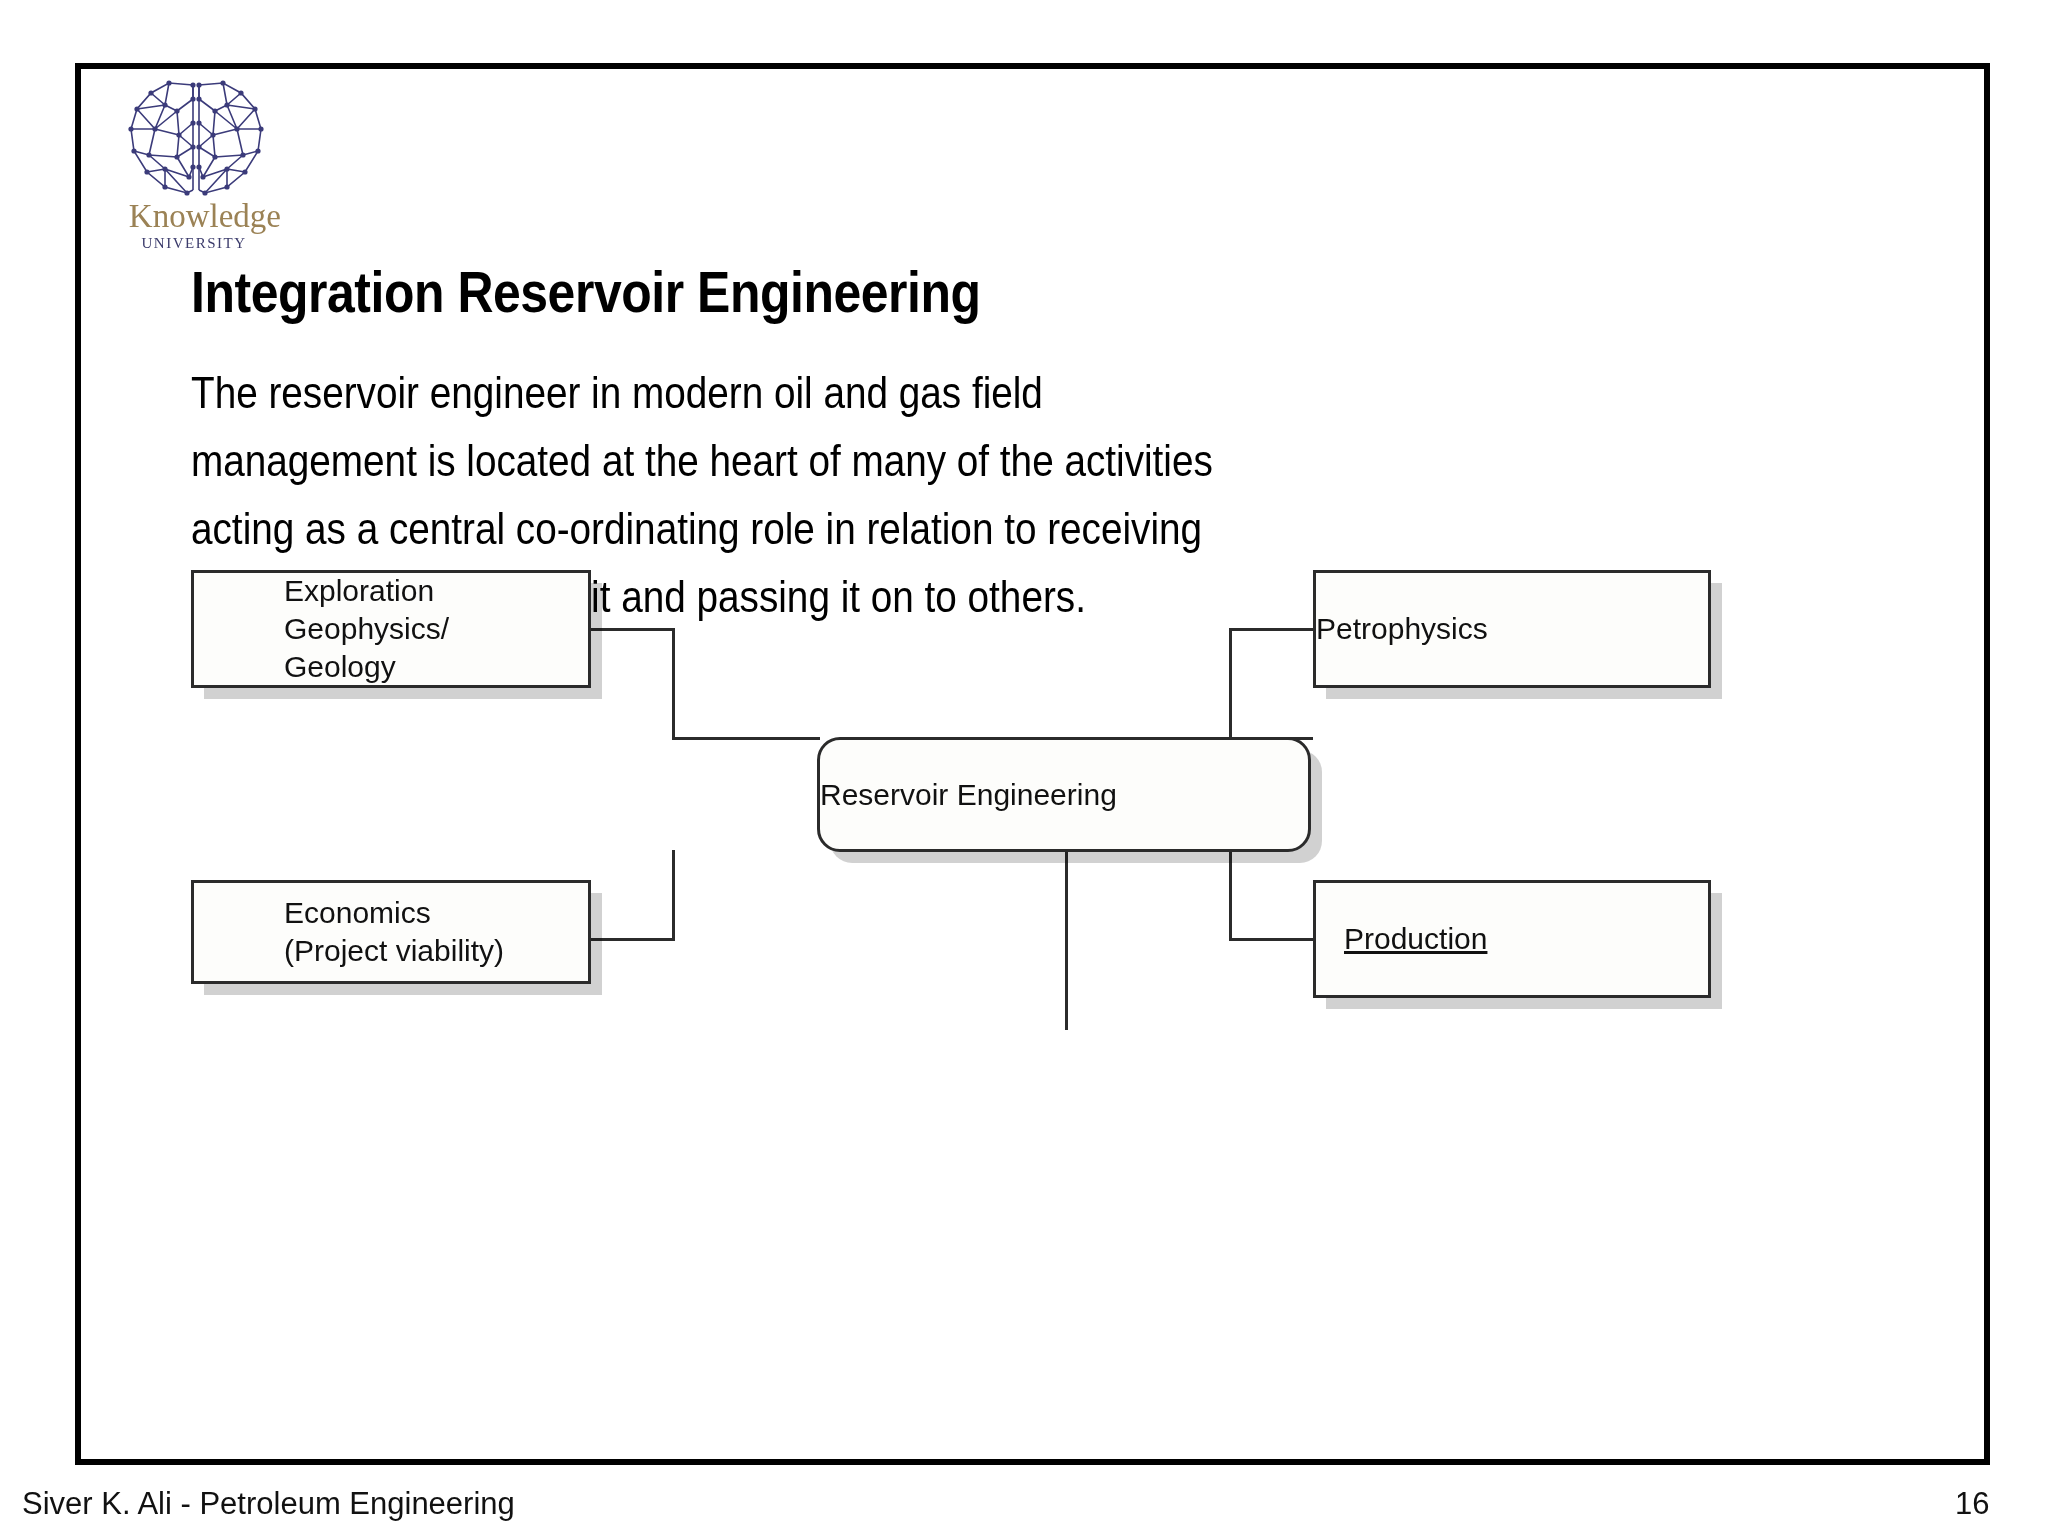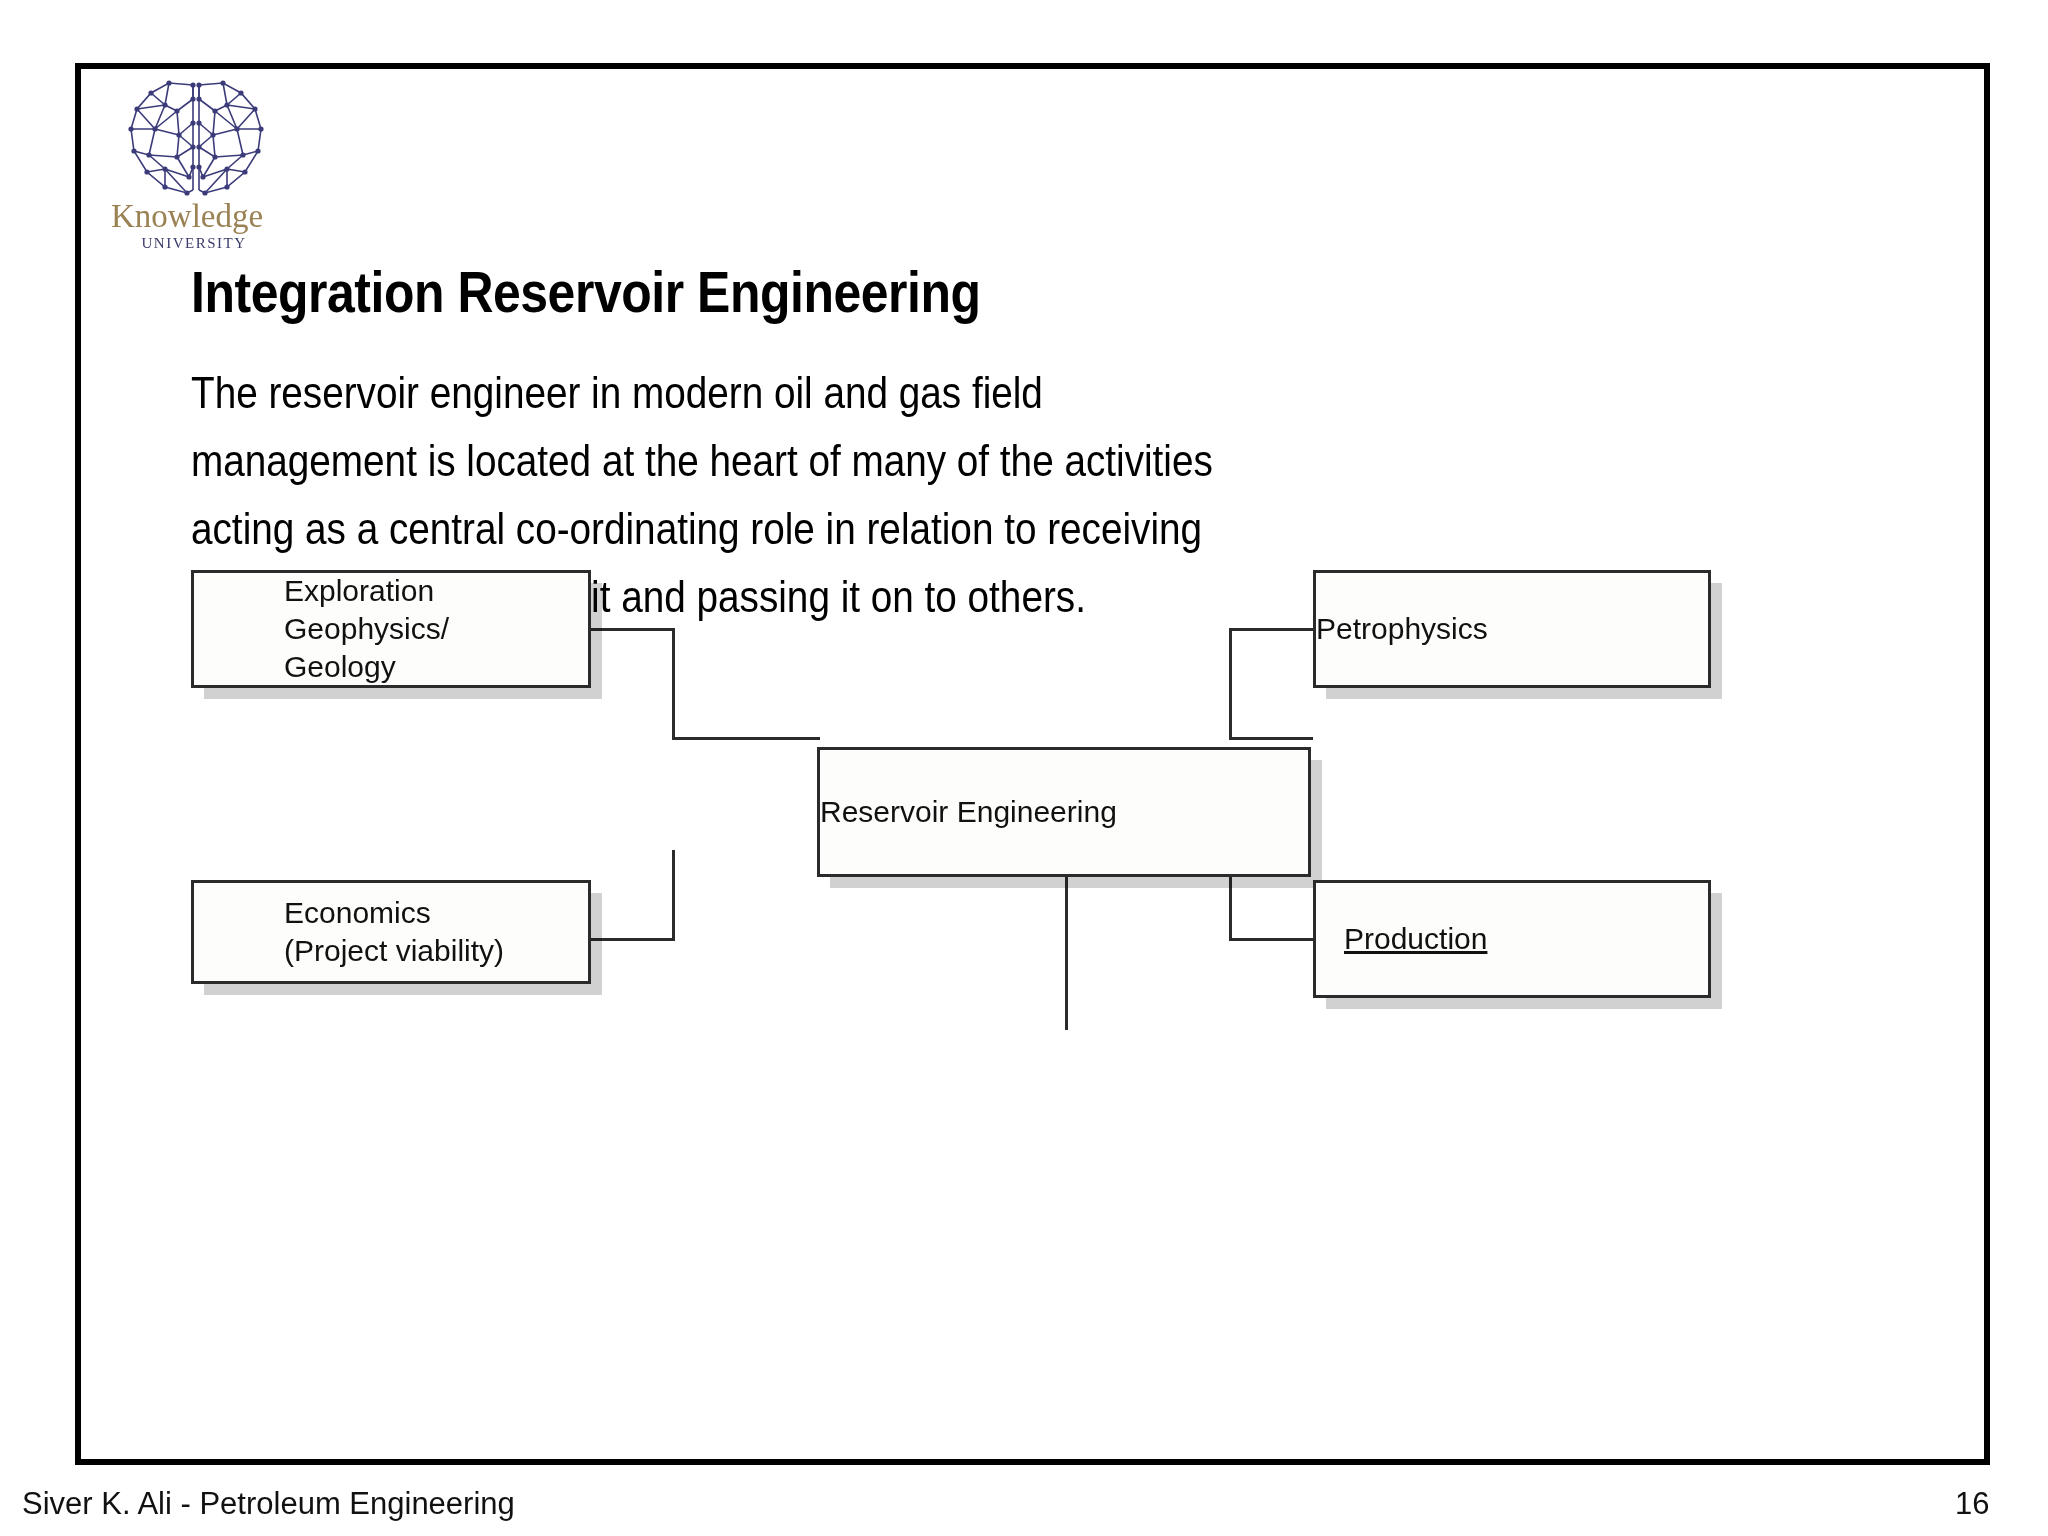--- a/index.html
+++ b/index.html
@@ -41,21 +41,21 @@
     left: 10px;
     top: 0px;
     width: 150px;
     height: 125px;
   }
   .logo-word {
     position: absolute;
     left: 0px;
     top: 122px;
     width: 170px;
-    text-align: left;
+    text-align: right;
     font-family: "Liberation Serif", serif;
     font-size: 33px;
     line-height: 34px;
     color: #9b8255;
     letter-spacing: 0px;
     font-weight: 400;
   }
   .logo-sub {
     position: absolute;
     left: 0px;
@@ -121,21 +121,21 @@
     align-items: center;
     z-index: 2;
   }
   .dbox .dtext { width: 100%; }
   .dbox.center-text .dtext { text-align: left; }
   .dbox.pad-left .dtext { padding-left: 90px; }
   .dbox.pad-left-sm .dtext { padding-left: 28px; text-decoration: underline; }
 
   .box-exploration { left: 0px;    top: 0px;   width: 400px; height: 118px; }
   .box-petrophysics{ left: 1122px; top: 0px;   width: 398px; height: 118px; }
-  .box-reservoir   { left: 626px;  top: 177px; width: 494px; height: 130px; }
+  .box-reservoir   { left: 626px;  top: 167px; width: 494px; height: 115px; border-radius: 23px; }
   .box-economics   { left: 0px;    top: 310px; width: 400px; height: 104px; }
   .box-production  { left: 1122px; top: 310px; width: 398px; height: 118px; }
   .box-general     { left: 630px;  top: 456px; width: 492px; height: 118px; }
 
   .conn {
     position: absolute;
     background: #2b2b2b;
     z-index: 1;
   }
   .conn.h { height: 3px; }

